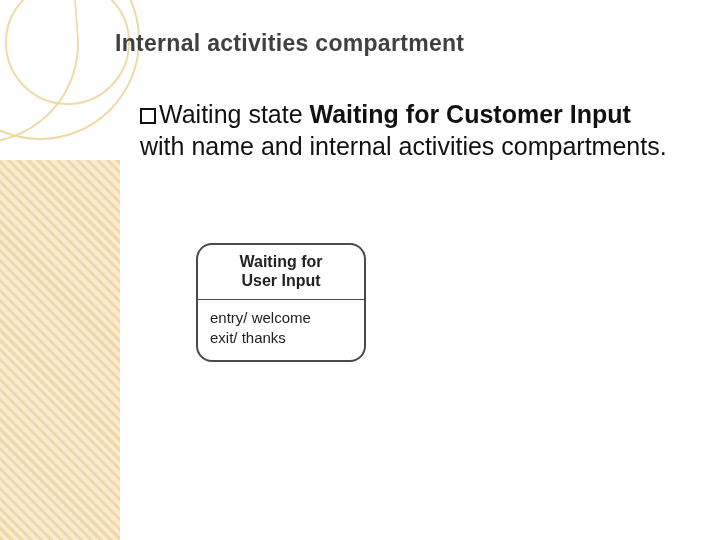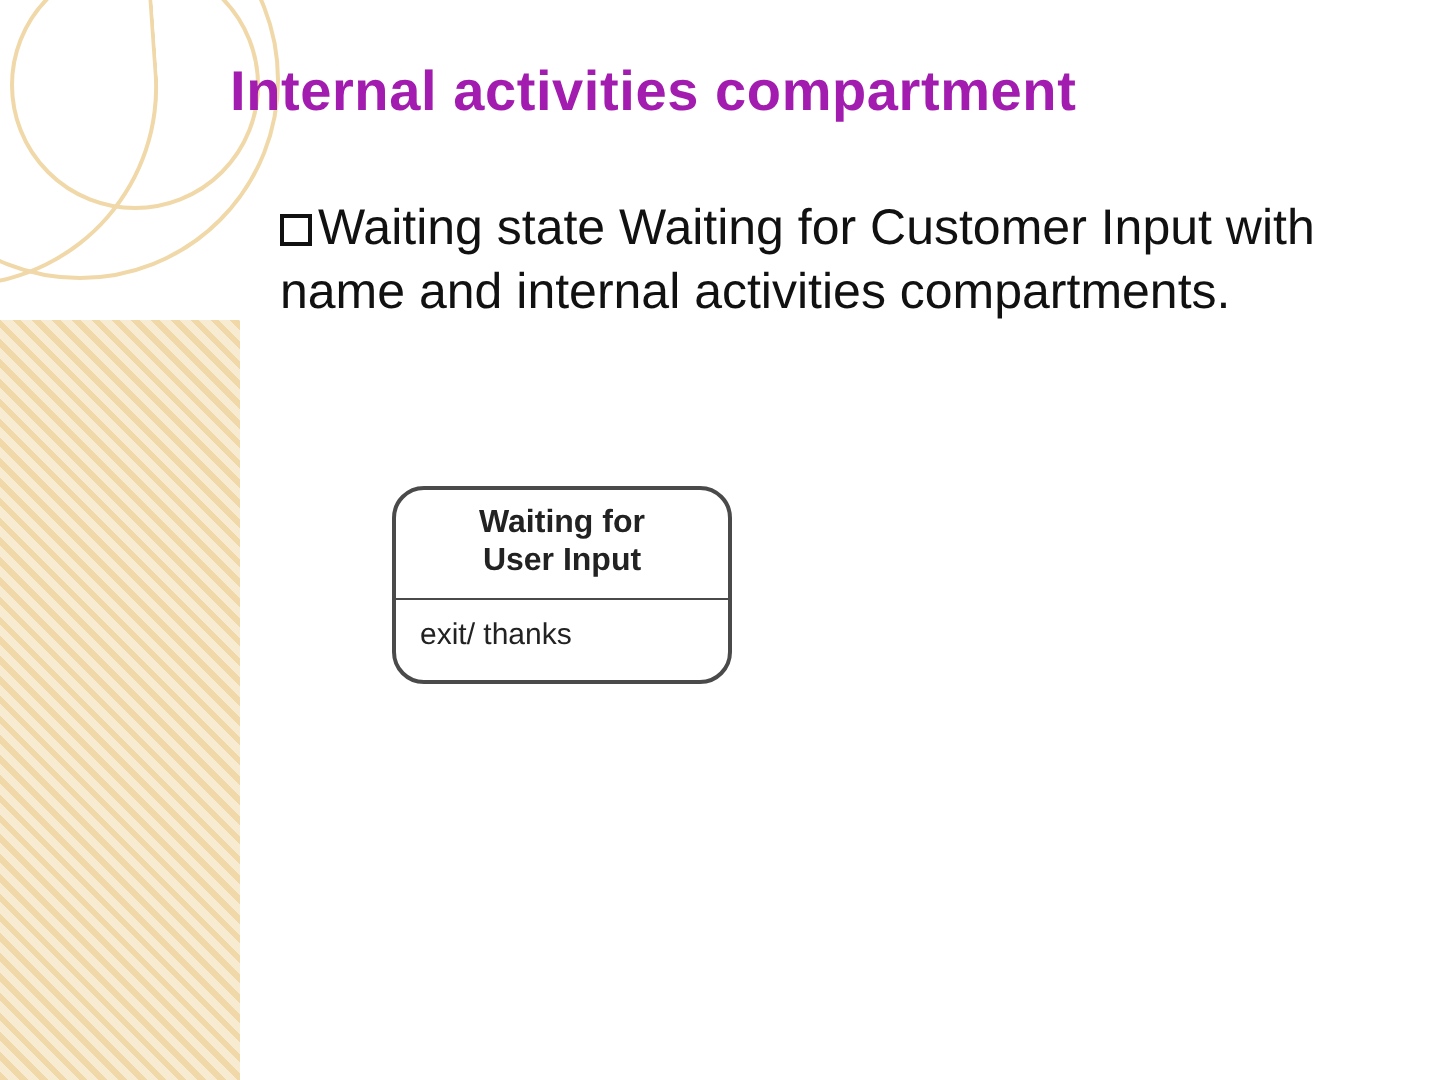--- a/index.html
+++ b/index.html
@@ -47,41 +47,41 @@
     width: 100px; height: 170px;
     border: 2px solid #f0d8a8;
     border-left: none;
     border-top: none;
     border-radius: 0 0 140px 0;
     transform: rotate(-4deg);
   }
   .title {
     position: absolute;
     left: 115px; top: 30px;
-    font-size: 28px;
+    font-size: 23px;
     font-weight: bold;
-    color: #a21caf;
+    color: #404040;
     letter-spacing: 0.3px;
   }
   .body {
     position: absolute;
     left: 140px; top: 98px;
     width: 540px;
     font-size: 25px;
     color: #111;
     line-height: 1.28;
   }
   .bullet-square {
     display: inline-block;
     width: 16px; height: 16px;
     border: 2px solid #111;
     margin-right: 3px;
     vertical-align: -1px;
   }
-  .bold { font-weight: normal; }
+  .bold { font-weight: bold; }
   .diagram {
     position: absolute;
     left: 196px; top: 243px;
     width: 181px;
   }
   .state-box {
     width: 170px;
     border: 2px solid #4a4a4a;
     border-radius: 16px;
     background: #fff;
@@ -122,16 +122,17 @@
 </div>
 
 <div class="diagram">
   <div class="state-box">
     <div class="state-name">
       <span>Waiting for</span><br>
       <span>User Input</span>
     </div>
     <div class="state-div"></div>
     <div class="state-acts">
+      <div>entry/ welcome</div>
       <div>exit/ thanks</div>
     </div>
   </div>
 </div>
 
 </body></html>

